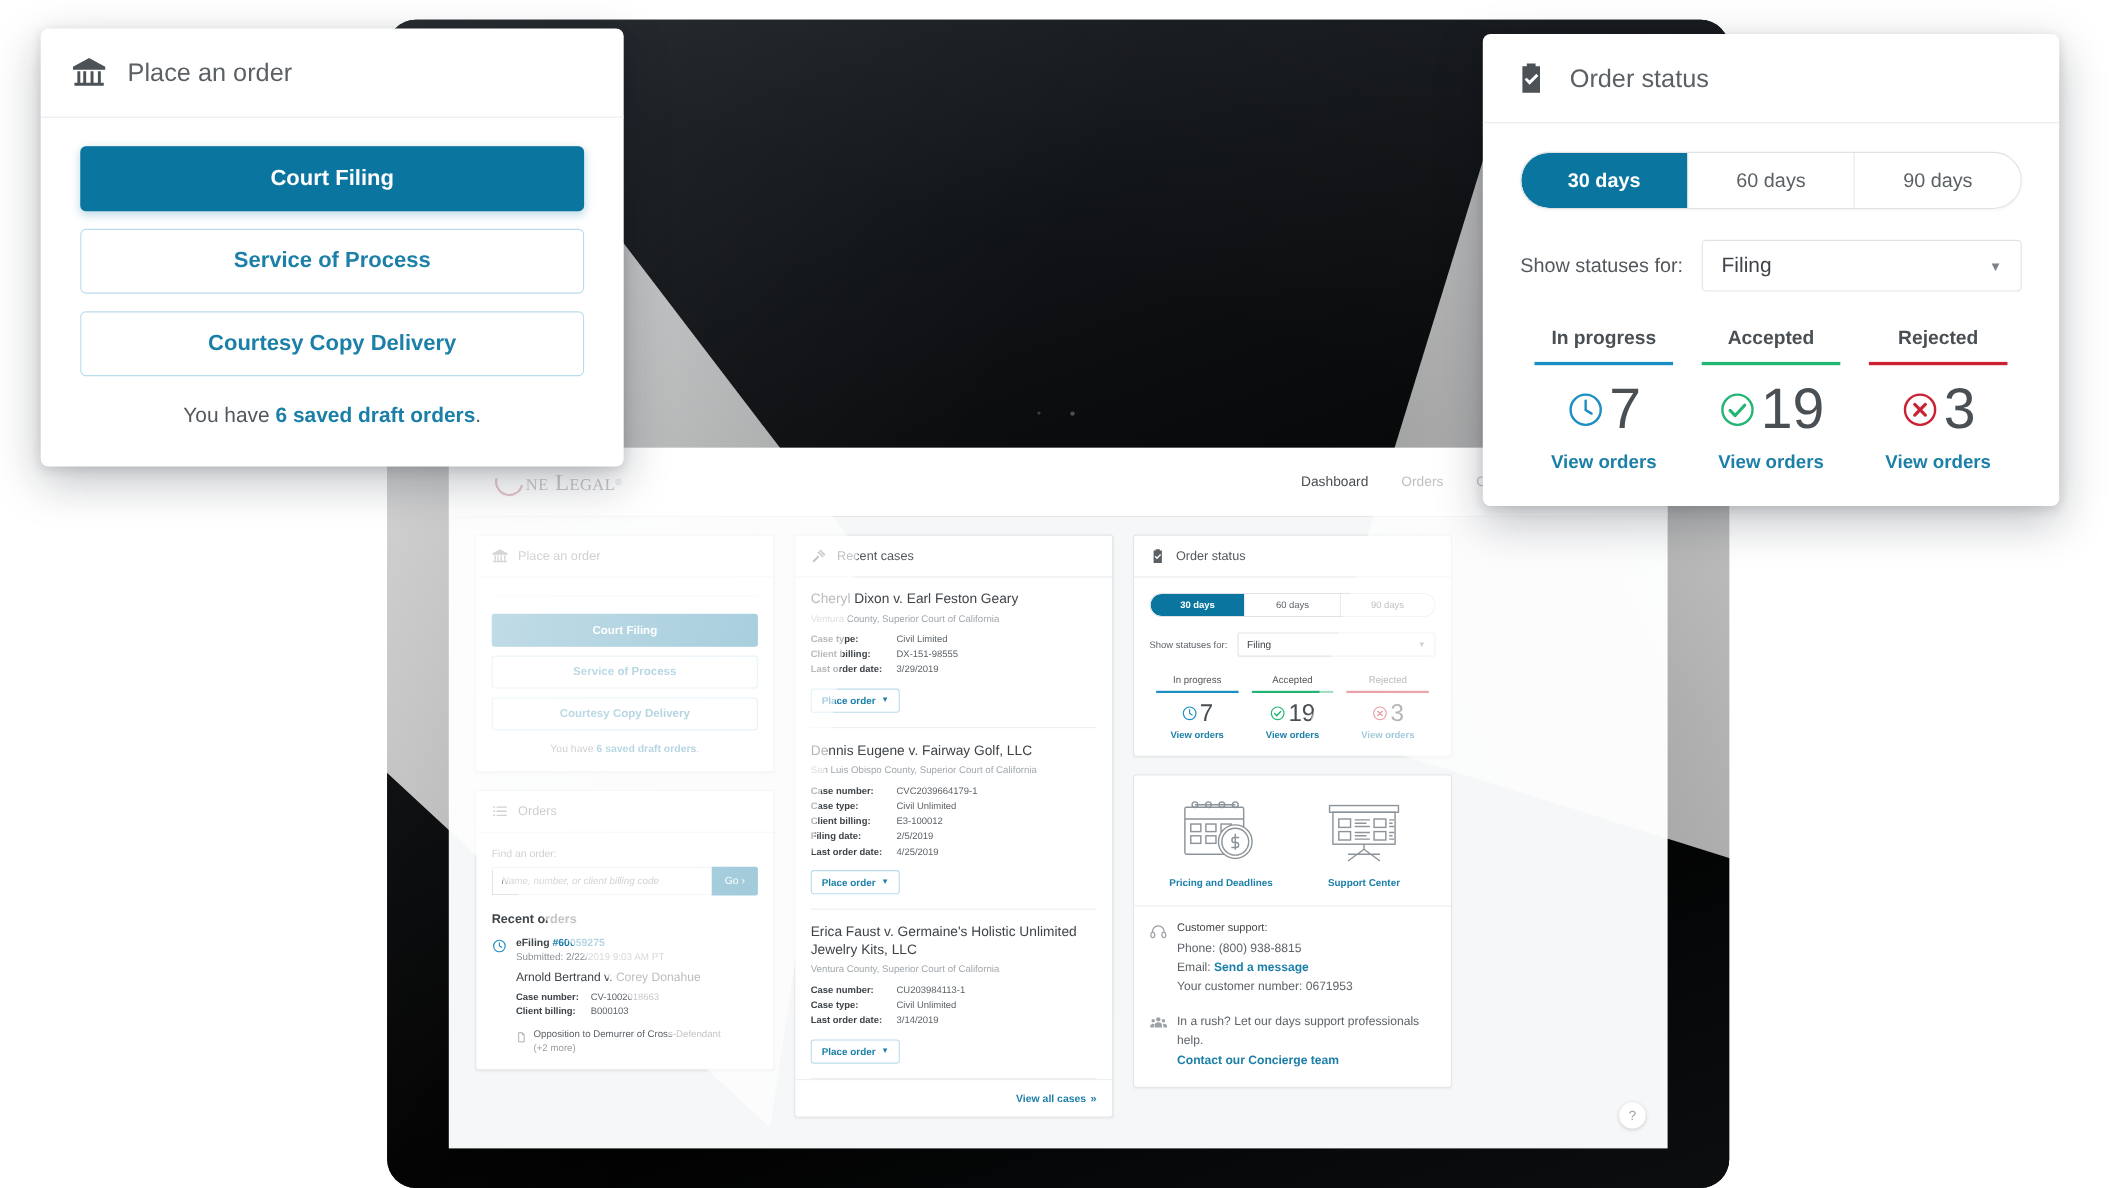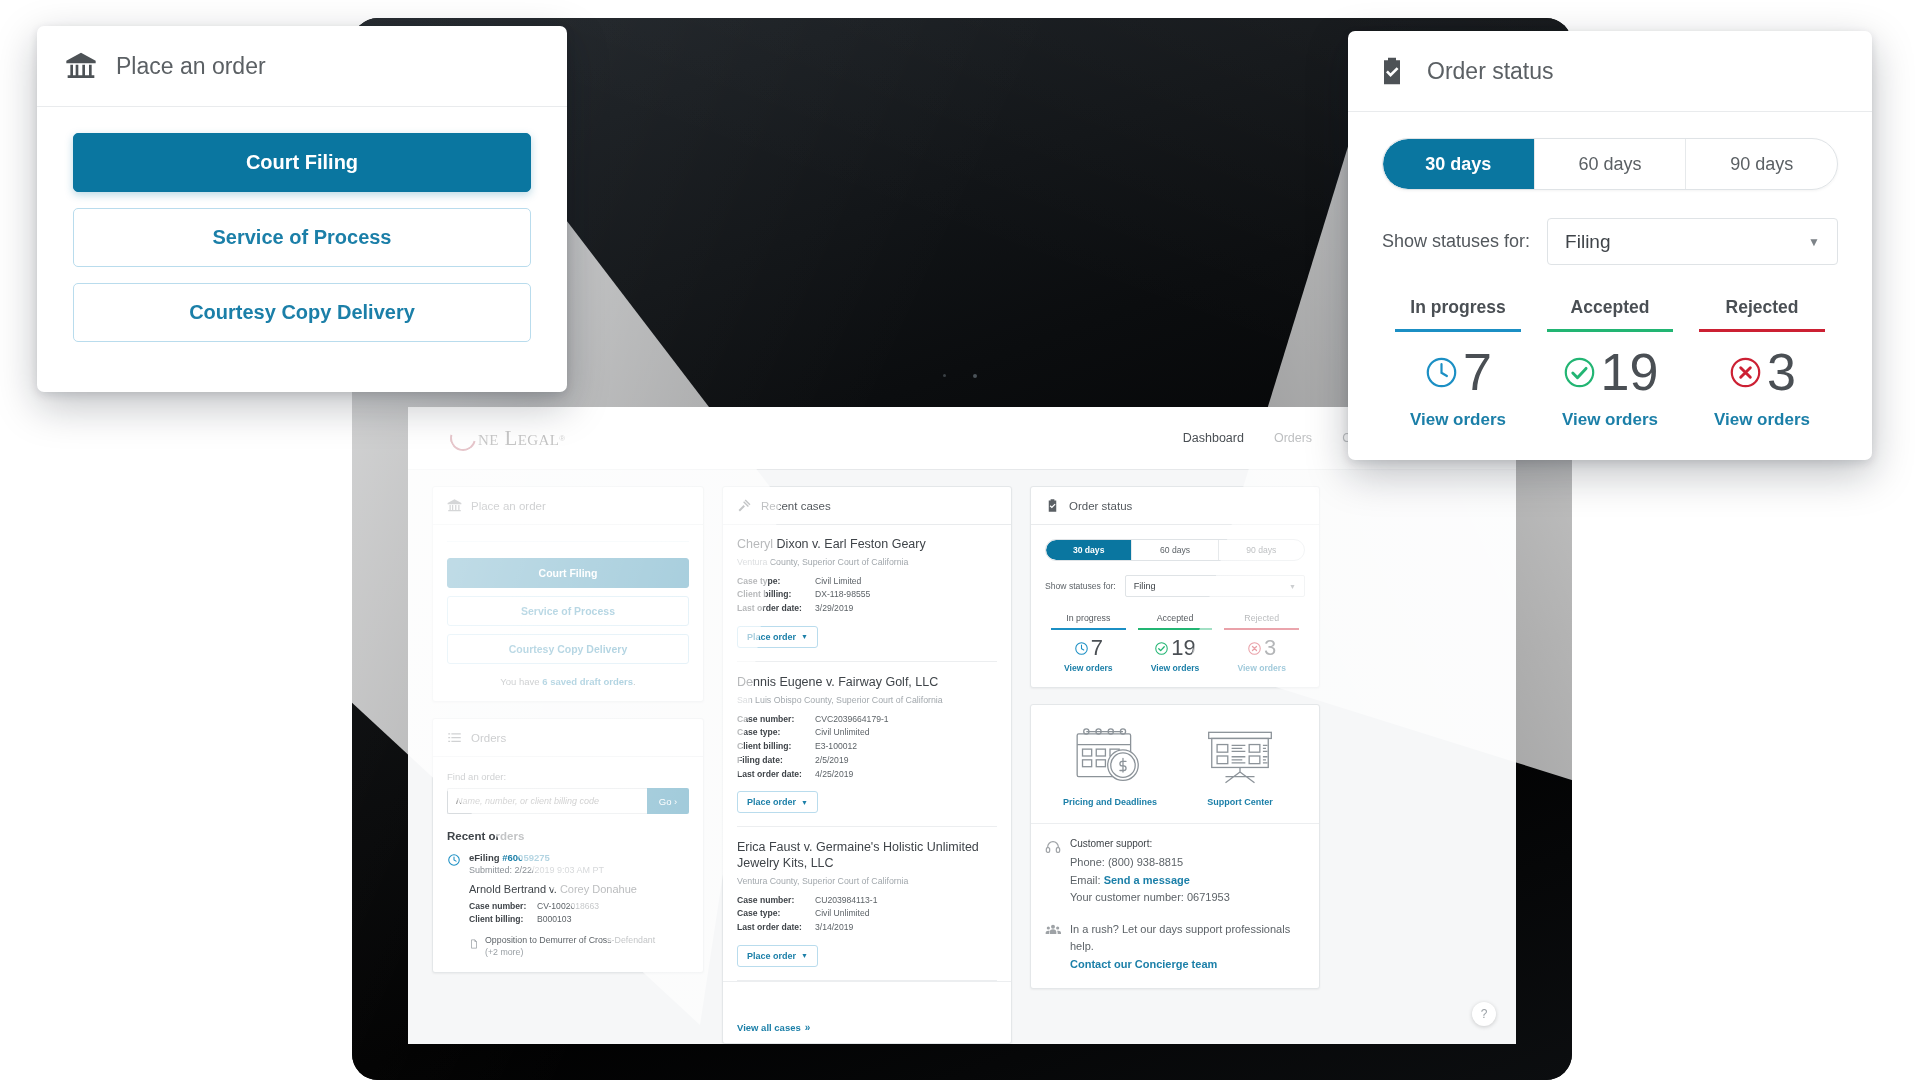--- a/index.html
+++ b/index.html
@@ -164,22 +164,22 @@
   .kv2 b { color:#3f4449; width:78px; flex:0 0 78px; }
   .kv2 span { color:#5d6368; }
   .placeorder {
     display:inline-flex; align-items:center; gap:5px;
     margin-top:10px; padding:5px 9px;
     border:1px solid #b9dced; border-radius:3px;
     color:#1b7fa8; font-size:9px; font-weight:bold; background:#fff;
   }
   .placeorder .cr { font-size:7px; }
   .viewall {
-    text-align:left; padding:12px 0 2px;
-    font-size:9.5px; font-weight:bold; color:#1b7fa8;margin-top:28px;
+    text-align:right; padding:12px 0 2px;
+    font-size:9.5px; font-weight:bold; color:#1b7fa8;
   }
   .viewall .ch { font-size:10px; margin-left:4px; }
 
   
   .seg { display:flex; border:1px solid #dfe3e6; border-radius:14px; overflow:hidden; height:22px; }
   .seg div { flex:1; display:flex; align-items:center; justify-content:center; font-size:8.6px; color:#5d6368; border-left:1px solid #e6e9eb; }
   .seg div:first-child { border-left:none; }
   .seg div.on { background:#0a76a0; color:#fff; font-weight:bold; border-radius:13px 0 0 13px; }
   .filter-row { display:flex; align-items:center; gap:9px; margin-top:14px; }
   .filter-lbl { font-size:8.6px; color:#5d6368; white-space:nowrap; }
@@ -422,21 +422,21 @@
 
             <div class="case-block">
               <div class="case-name">Cheryl Dixon v. Earl Feston Geary</div>
               <div class="case-court">Ventura County, Superior Court of California</div>
               <div class="kv2">
                   <b>Case type:</b>
                   <span>Civil Limited</span>
                 </div>
               <div class="kv2">
                   <b>Client billing:</b>
-                  <span>DX-118-98555</span>
+                  <span>DX-151-98555</span>
                 </div>
               <div class="kv2">
                   <b>Last order date:</b>
                   <span>3/29/2019</span>
                 </div>
               <div class="placeorder">
                 <span>Place order</span>
                   <span class="cr">▼</span>
               </div>
             </div>
@@ -683,20 +683,23 @@
         <svg viewBox="0 0 24 24" fill="#4d5256">
             <path d="M12 2 1 8v2h22V8L12 2zM4 11v8H2v2h20v-2h-2v-8h-2v8h-3v-8h-2v8h-3v-8H8v8H6v-8H4z"></path>
           </svg>
       </span>
       <span class="callout-title">Place an order</span>
     </div>
     <div class="callout-body">
       <div class="big-btn primary">Court Filing</div>
       <div class="big-btn ghost">Service of Process</div>
       <div class="big-btn ghost">Courtesy Copy Delivery</div>
+      <div class="draft-note">
+        <span>You have </span><b>6 saved draft orders</b><span>.</span>
+      </div>
     </div>
   </div>
 
   <div class="callout" id="calloutRight">
     <div class="callout-head">
       <span class="ci">
         <svg viewBox="0 0 24 24" fill="#4d5256">
             <path d="M9 2h6v2h3v18H6V4h3V2zm1.9 14.5l6-6-1.4-1.4-4.6 4.6-2-2L7.5 13l3.4 3.5z"></path>
           </svg>
       </span>

